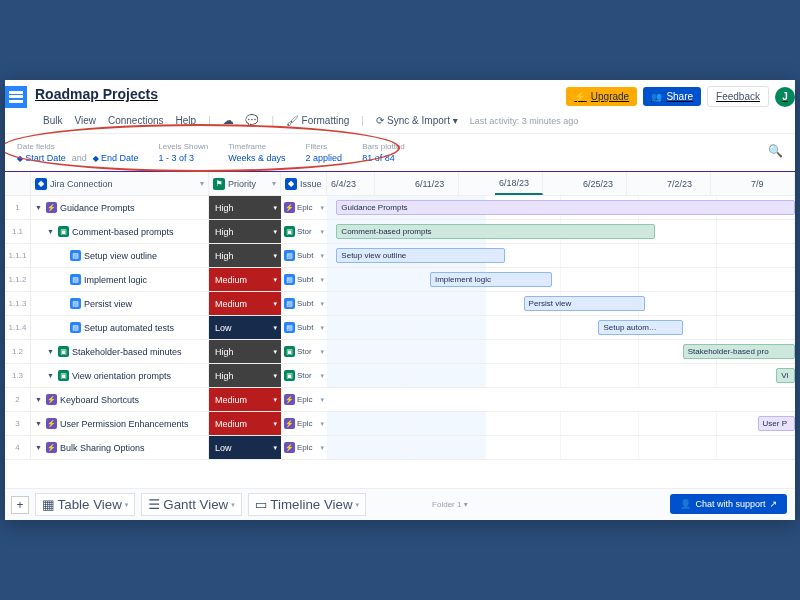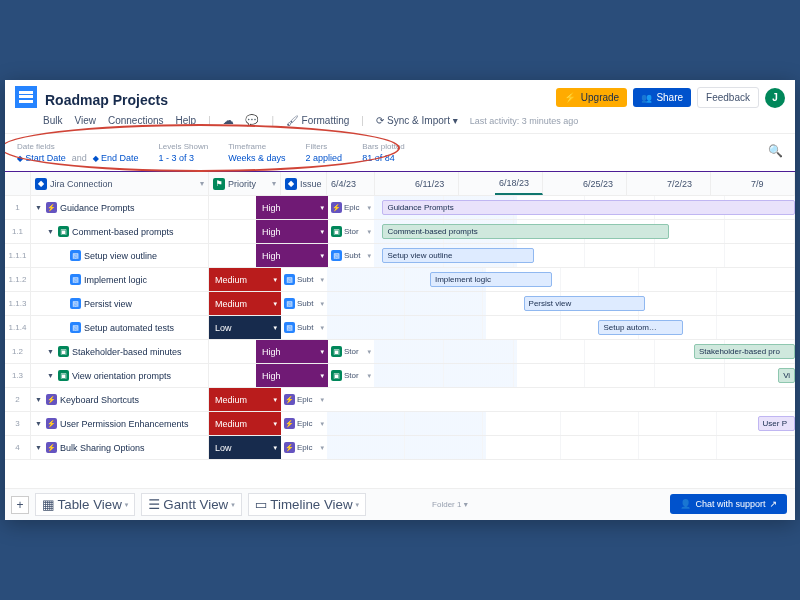--- a/index.html
+++ b/index.html
@@ -1,18 +1,18 @@
 <!DOCTYPE html>
 <html><head>
 <meta charset="utf-8">
 <style>
 * { margin: 0; padding: 0; box-sizing: border-box; font-family: -apple-system, BlinkMacSystemFont, "Segoe UI", Arial, sans-serif; }
 body { background: #2a4d7a; width: 800px; height: 600px; overflow: hidden; display: flex; align-items: center; justify-content: center; }
 .app { background: #fff; width: 790px; height: 440px; position: relative; box-shadow: 0 4px 20px rgba(0,0,0,0.3); overflow: hidden; font-size: 10px; }
-.header { display: flex; align-items: flex-end; padding: 6px 10px; gap: 8px; }
+.header { display: flex; align-items: flex-start; padding: 6px 0; gap: 8px; text-decoration: underline; }
 .logo { width: 22px; height: 22px; background: #2684ff; display: flex; flex-direction: column; justify-content: space-around; padding: 4px; }
 .logo span { height: 3px; background: #fff; }
 .title { font-size: 14px; font-weight: 600; color: #172b4d; }
 .header-right { margin-left: auto; display: flex; gap: 6px; align-items: center; }
 .btn { padding: 4px 8px; border-radius: 3px; font-size: 10px; border: none; cursor: pointer; display: inline-flex; align-items: center; gap: 4px; }
 .btn-upgrade { background: #ffab00; color: #172b4d; }
 .btn-upgrade::before { content: "⚡"; }
 .btn-share { background: #0052cc; color: #fff; }
 .btn-share::before { content: "👥"; font-size: 9px; }
 .btn-feedback { background: #fff; border: 1px solid #dfe1e6; color: #42526e; }
@@ -47,21 +47,21 @@
 .indent-0 { padding-left: 4px; }
 .indent-1 { padding-left: 16px; }
 .indent-2 { padding-left: 28px; }
 .tree-toggle { color: #42526e; font-size: 7px; width: 8px; display: inline-block; }
 .item-icon { width: 11px; height: 11px; border-radius: 2px; display: inline-flex; align-items: center; justify-content: center; color: #fff; font-size: 7px; flex-shrink: 0; }
 .item-icon.epic { background: #6554c0; }
 .item-icon.story { background: #00875a; }
 .item-icon.subt { background: #2684ff; }
 .priority-cell { width: 72px; display: flex; align-items: center; padding: 0 6px; color: #fff; position: relative; }
 .priority-cell .pcaret { position: absolute; right: 4px; font-size: 7px; }
-.pr-high { background: #701a75; margin-left: 47px; }
+.pr-high { background: #404040; }
 .pr-medium { background: #b91c1c; }
 .pr-low { background: #172b4d; }
 .issue-cell { width: 46px; display: flex; align-items: center; padding: 0 3px; gap: 2px; font-size: 8px; color: #42526e; overflow: hidden; }
 .issue-cell .caret { font-size: 7px; }
 .timeline-cell { flex: 1; position: relative; background: linear-gradient(90deg, rgba(38,132,255,0.06) 32%, rgba(38,132,255,0.06) 34%, transparent 34%); }
 .timeline-grid { position: absolute; inset: 0; display: flex; pointer-events: none; }
 .timeline-grid > div { flex: 1; border-right: 1px solid #f4f5f7; }
 .bar { position: absolute; top: 4px; height: 15px; border-radius: 2px; font-size: 8px; display: flex; align-items: center; padding: 0 4px; color: #172b4d; white-space: nowrap; overflow: hidden; }
 .bar.purple { background: #e9e2fb; border: 1px solid #c0b6f2; }
 .bar.teal { background: #cfe8dd; border: 1px solid #8ec7af; }

